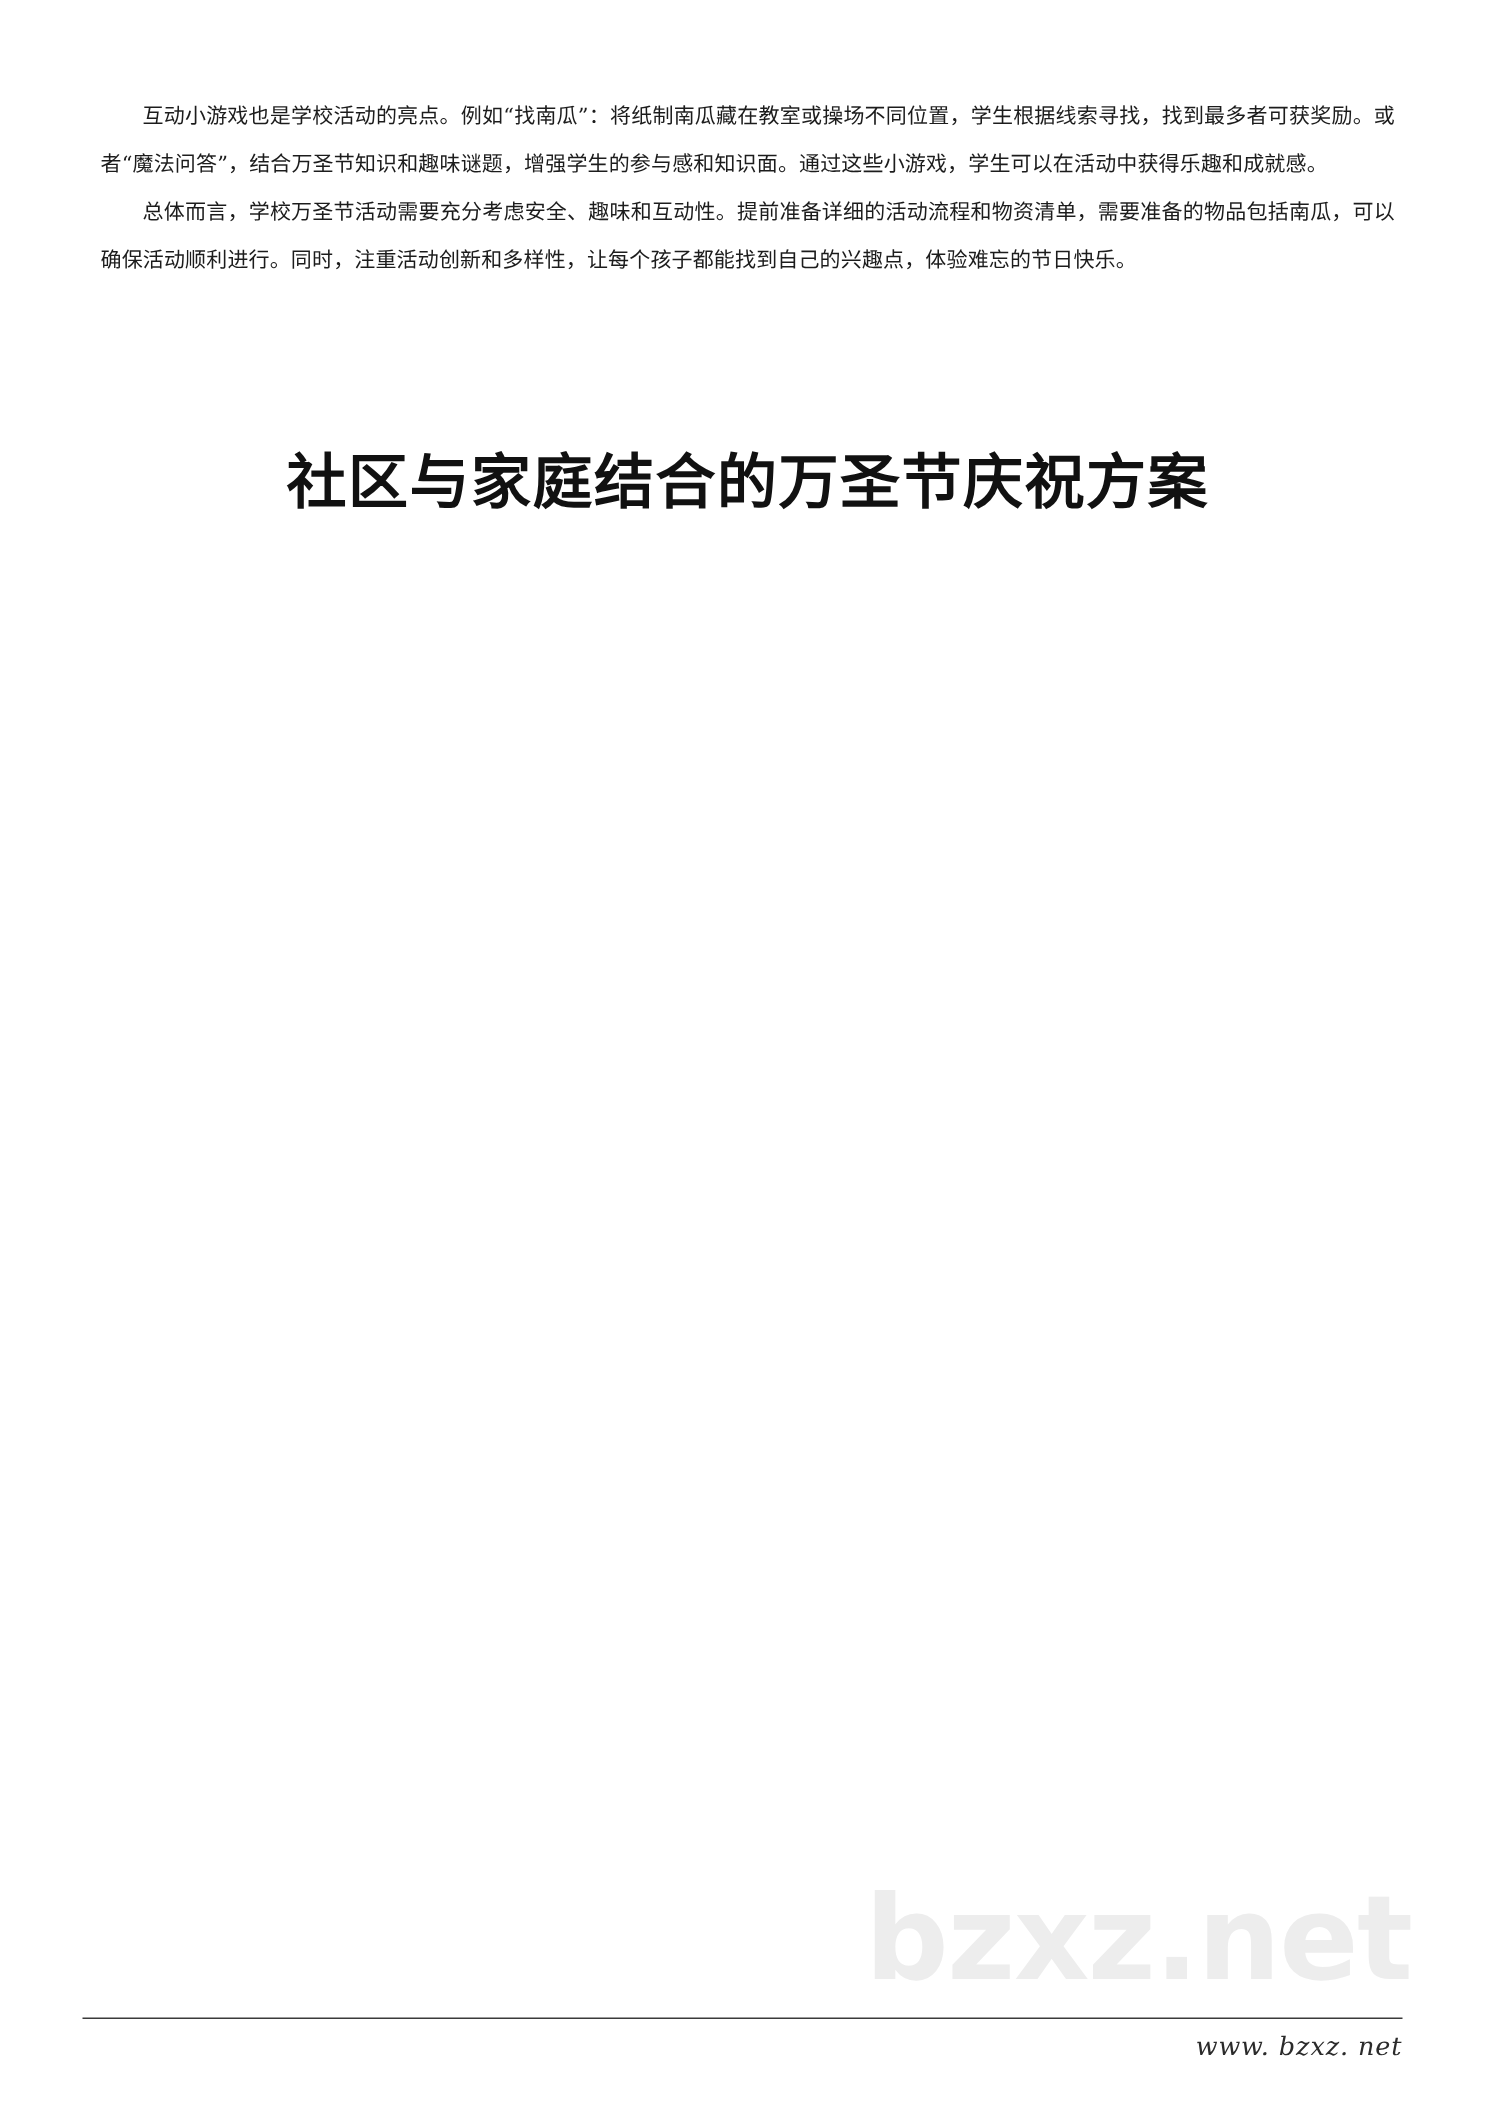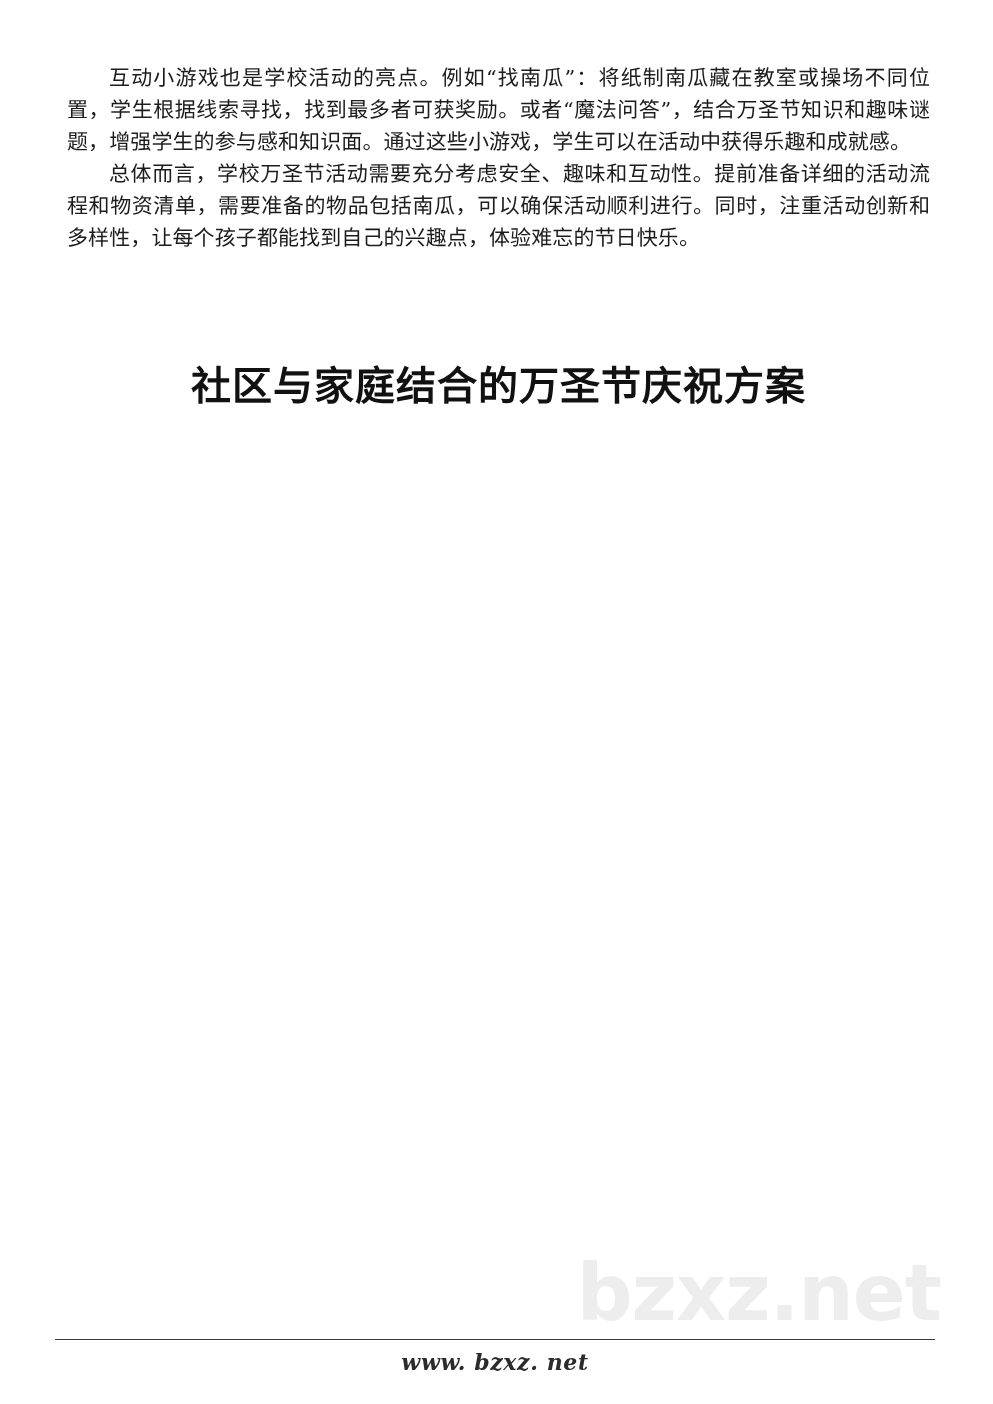--- a/index.html
+++ b/index.html
@@ -39,21 +39,21 @@
   .content {
     position: absolute;
     left: 67px;
     top: 62px;
     width: 863px;
     z-index: 2;
   }
 
   p.para {
     margin: 0;
-    font-size: 21px;
+    font-size: 14px;
     line-height: 32px;
     text-align: justify;
     text-justify: inter-ideograph;
     text-indent: 2em;
     letter-spacing: 0.1px;
     color: #1c1c1c;
   }
 
   p.para.noindent {
     text-indent: 0;
@@ -88,27 +88,26 @@
   }
 
   .footer-rule {
     width: 100%;
     height: 0;
     border-top: 1.4px solid #3a3a3a;
   }
 
   .footer-url {
     margin-top: 9px;
-    text-align: center;
+    text-align: right;
     font-family: "DejaVu Serif", "Liberation Serif", serif;
     font-style: italic;
-    font-size: 22px;
+    font-size: 17px;
     letter-spacing: 0.6px;
     color: #2b2b2b;
-    font-weight: bold;
   }
 </style>
 </head>
 <body>
 
 <div class="page">
 
   <div class="watermark">bzxz.net</div>
 
   <div class="content">

